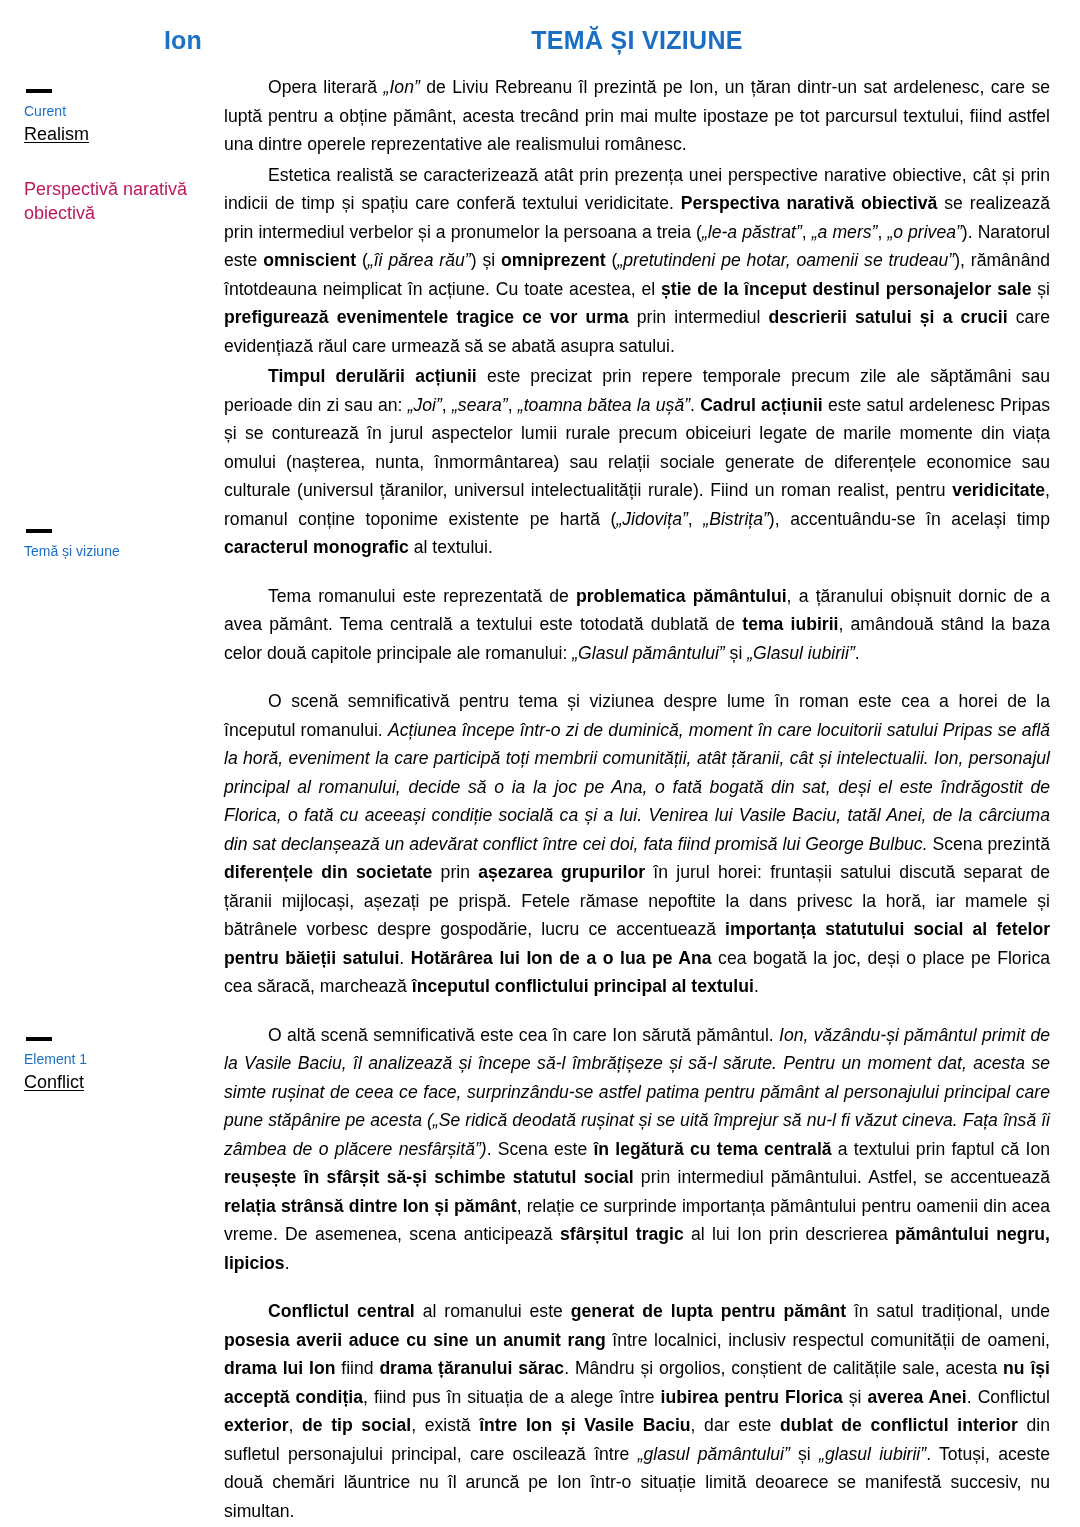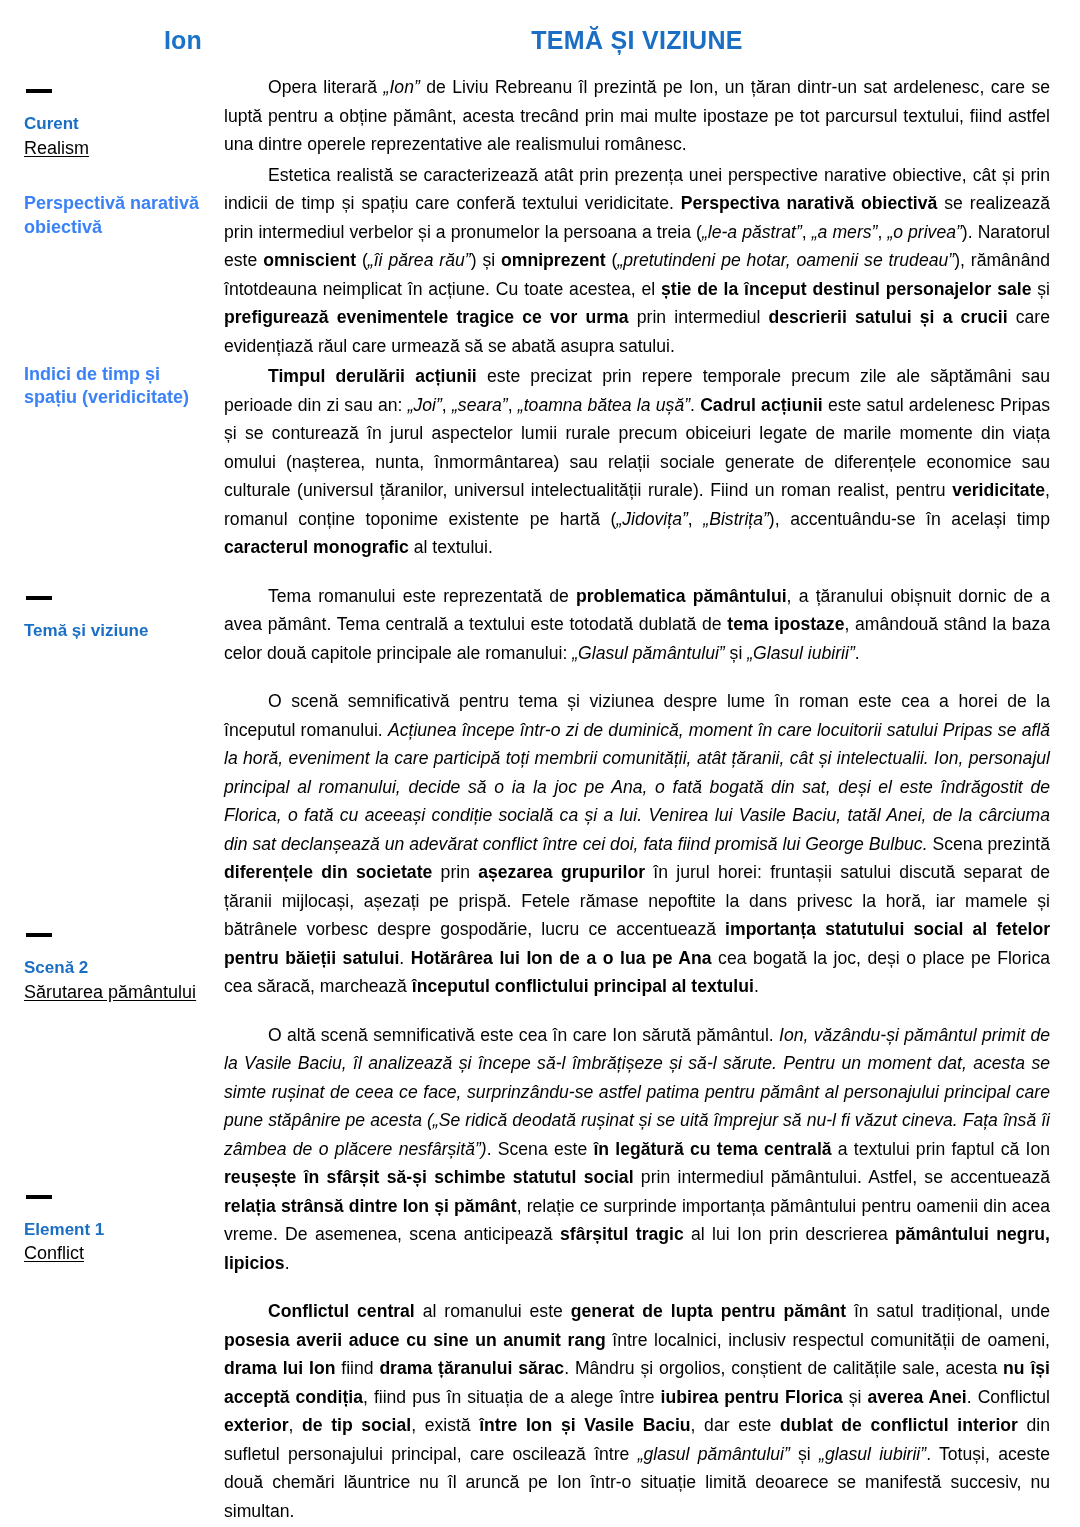--- a/index.html
+++ b/index.html
@@ -36,38 +36,37 @@
   }
   .side-block { margin-bottom: 6px; }
   .side-rule {
     width: 26px;
     height: 4px;
     background: #000;
     margin: 0 0 10px 2px;
   }
   .side-heading {
     color: #1a6fc4;
-    font-size: 17px;
-    font-weight: bold;
+    font-size: 14px;
+    font-weight: normal;
     line-height: 1.28;
     margin-bottom: 2px;
-    margin-top: 20px;
   }
   .side-sub {
     color: #000;
     font-size: 18px;
     font-weight: normal;
     line-height: 1.3;
     text-decoration: underline;
     text-underline-offset: 2px;
   }
   .side-plain {
-    color: #3b82f6;
+    color: #be185d;
     font-size: 18px;
-    font-weight: bold;
+    font-weight: normal;
     line-height: 1.3;
   }
   
   .sp-1 { height: 8px; }
   .sp-2 { height: 26px; }
   .sp-3 { height: 118px; }
   .sp-4 { height: 180px; }
   .sp-5 { height: 54px; }
   .sp-6 { height: 232px; }
   .sp-7 { height: 184px; }
@@ -115,59 +114,51 @@
     </div>
 
     <div class="sp-2"></div>
 
     <div class="side-block">
       <div class="side-plain">Perspectivă narativă obiectivă</div>
     </div>
 
     <div class="sp-3"></div>
 
-    <div class="side-block">
-      <div class="side-plain">Indici de timp și spațiu (veridicitate)</div>
-    </div>
 
     <div class="sp-4"></div>
 
     <div class="side-block">
       <div class="side-rule"></div>
       <div class="side-heading">Temă și viziune</div>
     </div>
 
     <div class="sp-5"></div>
 
 
     <div class="sp-6"></div>
 
-    <div class="side-block">
-      <div class="side-rule"></div>
-      <div class="side-heading">Scenă 2</div>
-      <div class="side-sub">Sărutarea pământului</div>
-    </div>
 
     <div class="sp-7"></div>
 
     <div class="side-block">
       <div class="side-rule"></div>
       <div class="side-heading">Element 1</div>
       <div class="side-sub">Conflict</div>
     </div>
 
   </aside>
 
   <main class="main">
 
     <h1 class="main-title">TEMĂ ȘI VIZIUNE</h1>
 
     <p class="para">Opera literară <i>„Ion”</i> de Liviu Rebreanu îl prezintă pe Ion, un țăran dintr-un sat ardelenesc, care se luptă pentru a obține pământ, acesta trecând prin mai multe ipostaze pe tot parcursul textului, fiind astfel una dintre operele reprezentative ale realismului românesc.</p>
     <p class="para">Estetica realistă se caracterizează atât prin prezența unei perspective narative obiective, cât și prin indicii de timp și spațiu care conferă textului veridicitate. <b>Perspectiva narativă obiectivă</b> se realizează prin intermediul verbelor și a pronumelor la persoana a treia (<i>„le-a păstrat”</i>, <i>„a mers”</i>, <i>„o privea”</i>). Naratorul este <b>omniscient</b> (<i>„îi părea rău”</i>) și <b>omniprezent</b> (<i>„pretutindeni pe hotar, oamenii se trudeau”</i>), rămânând întotdeauna neimplicat în acțiune. Cu toate acestea, el <b>știe de la început destinul personajelor sale</b> și <b>prefigurează evenimentele tragice ce vor urma</b> prin intermediul <b>descrierii satului și a crucii</b> care evidențiază răul care urmează să se abată asupra satului.</p>
     <p class="para"><b>Timpul derulării acțiunii</b> este precizat prin repere temporale precum zile ale săptămâni sau perioade din zi sau an: <i>„Joi”</i>, <i>„seara”</i>, <i>„toamna bătea la ușă”</i>. <b>Cadrul acțiunii</b> este satul ardelenesc Pripas și se conturează în jurul aspectelor lumii rurale precum obiceiuri legate de marile momente din viața omului (nașterea, nunta, înmormântarea) sau relații sociale generate de diferențele economice sau culturale (universul țăranilor, universul intelectualității rurale). Fiind un roman realist, pentru <b>veridicitate</b>, romanul conține toponime existente pe hartă (<i>„Jidovița”</i>, <i>„Bistrița”</i>), accentuându-se în același timp <b>caracterul monografic</b> al textului.</p>
-    <p class="para gap">Tema romanului este reprezentată de <b>problematica pământului</b>, a țăranului obișnuit dornic de a avea pământ. Tema centrală a textului este totodată dublată de <b>tema ipostaze</b>, amândouă stând la baza celor două capitole principale ale romanului: <i>„Glasul pământului”</i> și <i>„Glasul iubirii”</i>.</p>
+    <p class="para gap">Tema romanului este reprezentată de <b>problematica pământului</b>, a țăranului obișnuit dornic de a avea pământ. Tema centrală a textului este totodată dublată de <b>tema iubirii</b>, amândouă stând la baza celor două capitole principale ale romanului: <i>„Glasul pământului”</i> și <i>„Glasul iubirii”</i>.</p>
     <p class="para gap">O scenă semnificativă pentru tema și viziunea despre lume în roman este cea a horei de la începutul romanului. <i>Acțiunea începe într-o zi de duminică, moment în care locuitorii satului Pripas se află la horă, eveniment la care participă toți membrii comunității, atât țăranii, cât și intelectualii. Ion, personajul principal al romanului, decide să o ia la joc pe Ana, o fată bogată din sat, deși el este îndrăgostit de Florica, o fată cu aceeași condiție socială ca și a lui. Venirea lui Vasile Baciu, tatăl Anei, de la cârciuma din sat declanșează un adevărat conflict între cei doi, fata fiind promisă lui George Bulbuc.</i> Scena prezintă <b>diferențele din societate</b> prin <b>așezarea grupurilor</b> în jurul horei: fruntașii satului discută separat de țăranii mijlocași, așezați pe prispă. Fetele rămase nepoftite la dans privesc la horă, iar mamele și bătrânele vorbesc despre gospodărie, lucru ce accentuează <b>importanța statutului social al fetelor pentru băieții satului</b>. <b>Hotărârea lui Ion de a o lua pe Ana</b> cea bogată la joc, deși o place pe Florica cea săracă, marchează <b>începutul conflictului principal al textului</b>.</p>
     <p class="para gap">O altă scenă semnificativă este cea în care Ion sărută pământul. <i>Ion, văzându-și pământul primit de la Vasile Baciu, îl analizează și începe să-l îmbrățișeze și să-l sărute. Pentru un moment dat, acesta se simte rușinat de ceea ce face, surprinzându-se astfel patima pentru pământ al personajului principal care pune stăpânire pe acesta („Se ridică deodată rușinat și se uită împrejur să nu-l fi văzut cineva. Fața însă îi zâmbea de o plăcere nesfârșită”)</i>. Scena este <b>în legătură cu tema centrală</b> a textului prin faptul că Ion <b>reușește în sfârșit să-și schimbe statutul social</b> prin intermediul pământului. Astfel, se accentuează <b>relația strânsă dintre Ion și pământ</b>, relație ce surprinde importanța pământului pentru oamenii din acea vreme. De asemenea, scena anticipează <b>sfârșitul tragic</b> al lui Ion prin descrierea <b>pământului negru, lipicios</b>.</p>
     <p class="para gap"><b>Conflictul central</b> al romanului este <b>generat de lupta pentru pământ</b> în satul tradițional, unde <b>posesia averii aduce cu sine un anumit rang</b> între localnici, inclusiv respectul comunității de oameni, <b>drama lui Ion</b> fiind <b>drama țăranului sărac</b>. Mândru și orgolios, conștient de calitățile sale, acesta <b>nu își acceptă condiția</b>, fiind pus în situația de a alege între <b>iubirea pentru Florica</b> și <b>averea Anei</b>. Conflictul <b>exterior</b>, <b>de tip social</b>, există <b>între Ion și Vasile Baciu</b>, dar este <b>dublat de conflictul interior</b> din sufletul personajului principal, care oscilează între <i>„glasul pământului”</i> și <i>„glasul iubirii”</i>. Totuși, aceste două chemări lăuntrice nu îl aruncă pe Ion într-o situație limită deoarece se manifestă succesiv, nu simultan.</p>
 
   </main>
 
 </div>
 
 </body></html>

